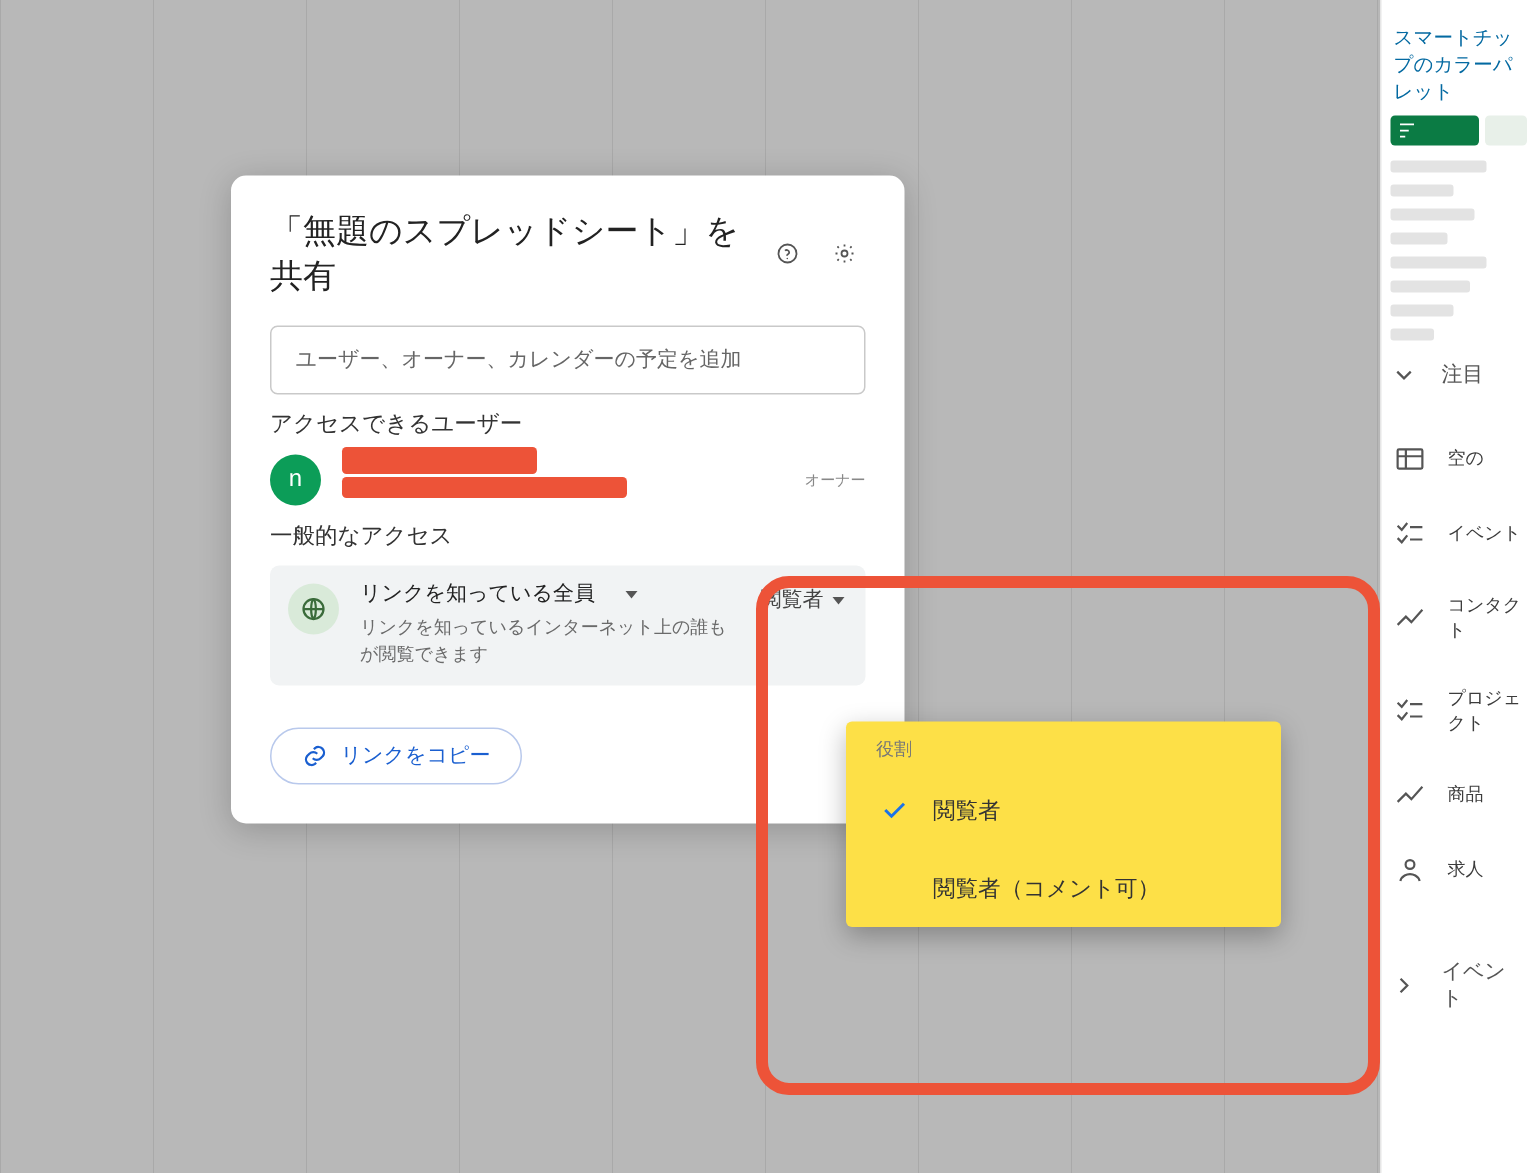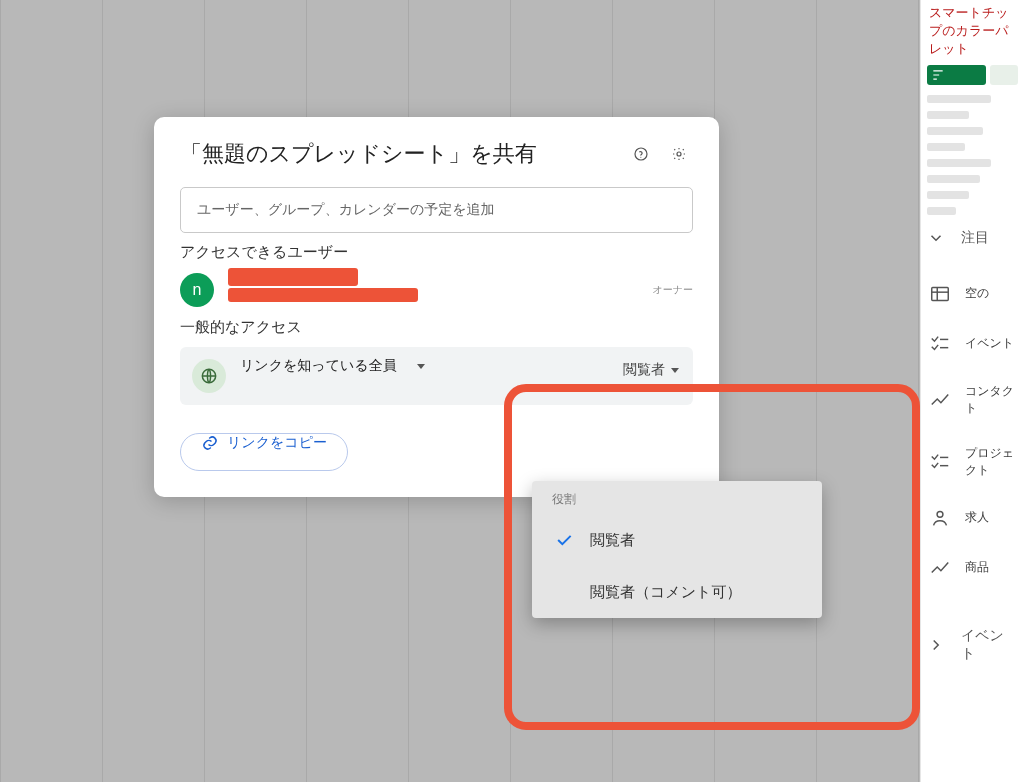--- a/index.html
+++ b/index.html
@@ -8,37 +8,37 @@
   
   .sheet{position:absolute;left:0;top:0;width:920px;height:782px;background:#fff}
   .sheet::before{content:"";position:absolute;inset:0;
     background-image:linear-gradient(90deg,#e8e8e8 1px,transparent 1px);
     background-size:102px 100%;
     opacity:.9;}
   .mask{position:absolute;left:0;top:0;width:920px;height:782px;background:rgba(0,0,0,.28)}
 
   
   .side{position:absolute;right:0;top:0;width:104px;height:782px;background:#fff;border-left:1px solid #e6e6e6;font-size:14px;color:#333}
-  .side .hdr{padding:4px 8px 2px 8px;font-size:13px;line-height:1.4;color:#b91c1c}
+  .side .hdr{padding:16px 8px 2px 8px;font-size:13px;line-height:1.4;color:#0369a1}
   .chips{display:flex;gap:4px;margin:4px 6px 6px 6px}
   .chip{flex:1;height:20px;border-radius:3px}
   .chip.dk{background:#0b7b44;display:flex;align-items:center;justify-content:flex-start}
   .chip.lt{background:#e8f0e9;width:28px;flex:0 0 28px}
   .chip svg{margin-left:4px}
   .skel{margin:10px 6px}
   .skel div{height:8px;border-radius:2px;background:#e3e3e3;margin-bottom:8px}
   .sect{display:flex;align-items:center;gap:16px;margin:6px 6px;color:#555}
   .sect.top{margin-top:14px;margin-bottom:22px}
   .side-row{display:flex;align-items:center;gap:14px;padding:14px 6px 14px 8px;color:#3c3c3c;font-size:12px}
   .side-row svg{flex:0 0 22px}
   .side .spacer{height:8px}
   .chev{stroke:#555;fill:none;stroke-width:2}
 
   
-  .dialog{position:absolute;left:154px;top:117px;width:565px;background:#fff;border-radius:10px;box-shadow:0 4px 22px rgba(0,0,0,.2);padding:22px 26px 26px 26px}
+  .dialog{position:absolute;left:154px;top:117px;width:449px;background:#fff;border-radius:10px;box-shadow:0 4px 22px rgba(0,0,0,.2);padding:22px 26px 26px 26px}
   .dlg-head{display:flex;align-items:center;gap:10px}
   .dlg-title{font-size:22px;color:#222;font-weight:400;flex:1}
   .ico-btn{width:28px;height:28px;border:none;background:none;display:flex;align-items:center;justify-content:center;cursor:pointer;border-radius:50%}
   .input-box{margin-top:18px;height:46px;border:1px solid #c9c9c9;border-radius:5px;display:flex;align-items:center;padding:0 16px;color:#666;font-size:14px}
   .section-lbl{margin-top:10px;font-size:15px;color:#333}
   .user-row{display:flex;align-items:center;gap:14px;margin-top:10px}
   .avatar{width:34px;height:34px;border-radius:50%;background:#0c9d58;color:#fff;display:flex;align-items:center;justify-content:center;font-size:16px}
   .user-lines{flex:1;position:relative}
   .red1{position:absolute;top:-4px;left:0;width:130px;height:18px;background:#ed5338;border-radius:3px}
   .red2{position:absolute;top:16px;left:0;width:190px;height:14px;background:#ed5338;border-radius:3px}
@@ -47,24 +47,24 @@
 
   .section-lbl2{margin-top:10px;font-size:15px;color:#333}
   .ga-box{margin-top:10px;background:#f1f3f4;border-radius:6px;padding:10px 14px 12px 12px;display:flex;align-items:flex-start;gap:14px}
   .ga-ic{width:34px;height:34px;border-radius:50%;background:#d9ead9;display:flex;align-items:center;justify-content:center;flex:none;margin-top:2px}
   .ga-mid{flex:1}
   .ga-top{font-size:14px;color:#222;display:flex;align-items:center;gap:20px}
   .ga-sub{font-size:12px;color:#6a6a6a;margin-top:4px;line-height:1.5}
   .ga-role{display:flex;align-items:center;gap:6px;color:#444;font-size:14px;margin-top:4px;flex:none;cursor:pointer}
   .tri{width:0;height:0;border-left:4px solid transparent;border-right:4px solid transparent;border-top:5px solid #555}
 
-  .copy-btn{margin-top:28px;height:38px;border:1px solid #b9c9ec;background:#fff;border-radius:19px;color:#1a5fd0;font-size:14px;display:inline-flex;gap:8px;padding:0 20px;cursor:pointer}
-
-  
-  .pop{position:absolute;left:532px;top:481px;width:290px;background:#e5e5e5;border-radius:4px;box-shadow:0 6px 18px rgba(0,0,0,.28);padding:10px 16px 0 0}
+  .copy-btn{margin-top:28px;height:38px;border:1px solid #b9c9ec;background:#fff;border-radius:19px;color:#1a5fd0;font-size:14px;display:inline-flex;align-items:center;gap:8px;padding:0 20px;cursor:pointer}
+
+  
+  .pop{position:absolute;left:564px;top:481px;width:290px;background:#fde047;border-radius:4px;box-shadow:0 6px 18px rgba(0,0,0,.28);padding:10px 16px 0 0}
   .pop .cap{font-size:12px;color:#777;padding:0 0 6px 20px}
   .pop .item{height:52px;display:flex;align-items:center;gap:14px;padding-left:20px;font-size:15px;color:#333;cursor:pointer}
   .pop .item .tick{width:24px;display:flex;justify-content:center;color:#1a73e8}
   .pop .item.last{background:#f1f3f4}
   .pop .item.nomark{padding-left:58px}
 
   
   .hl{position:absolute;left:504px;top:384px;width:416px;height:346px;border:8px solid #ed5338;border-radius:22px;pointer-events:none}
 
   svg{display:block}
@@ -129,30 +129,30 @@
     <svg width="22" height="22" viewBox="0 0 24 24" fill="none" stroke="#555" stroke-width="1.6">
         <polyline points="3 6 6 9 10 4"></polyline>
         <line x1="12" y1="7" x2="21" y2="7"></line>
         <polyline points="3 15 6 18 10 13"></polyline>
         <line x1="12" y1="16" x2="21" y2="16"></line>
       </svg>
     <span>プロジェクト</span>
   </div>
   <div class="side-row">
     <svg width="22" height="22" viewBox="0 0 24 24" fill="none" stroke="#555" stroke-width="1.6">
+        <polyline points="3 17 9 11 13 15 21 6"></polyline>
+      </svg>
+    <span>商品</span>
+  </div>
+  <div class="side-row">
+    <svg width="22" height="22" viewBox="0 0 24 24" fill="none" stroke="#555" stroke-width="1.6">
         <circle cx="12" cy="8" r="3.2"></circle>
         <path d="M5 20c1-4 5-5 7-5s6 1 7 5"></path>
       </svg>
     <span>求人</span>
-  </div>
-  <div class="side-row">
-    <svg width="22" height="22" viewBox="0 0 24 24" fill="none" stroke="#555" stroke-width="1.6">
-        <polyline points="3 17 9 11 13 15 21 6"></polyline>
-      </svg>
-    <span>商品</span>
   </div>
   <div class="spacer"></div>
   <div class="sect" style="margin-top:26px">
     <svg width="18" height="18" viewBox="0 0 24 24" class="chev">
         <polyline points="9 6 15 12 9 18"></polyline>
       </svg>
     <span>イベント</span>
   </div>
 </div>
 
@@ -168,21 +168,21 @@
     </button>
     <button class="ico-btn">
       <svg width="22" height="22" viewBox="0 0 24 24" fill="none" stroke="#555" stroke-width="1.8">
           <circle cx="12" cy="12" r="3"></circle>
           <path d="M12 3v2M12 19v2M4.9 4.9l1.4 1.4M17.7 17.7l1.4 1.4M3 12h2M19 12h2M4.9 19.1l1.4-1.4M17.7 6.3l1.4-1.4"></path>
         </svg>
     </button>
   </div>
 
   <div class="input-box">
-    <span>ユーザー、グループ、カレンダーの予定を追加</span>
+    <span>ユーザー、オーナー、カレンダーの予定を追加</span>
   </div>
 
   <div class="section-lbl">アクセスできるユーザー</div>
   <div class="user-row">
     <div class="avatar">n</div>
     <div class="user-lines">
       <div class="user-lines-pad"></div>
       <div class="red1"></div>
       <div class="red2"></div>
     </div>
@@ -195,20 +195,21 @@
       <svg width="20" height="20" viewBox="0 0 24 24" fill="none" stroke="#3a6b3a" stroke-width="1.8">
           <circle cx="12" cy="12" r="8"></circle>
           <path d="M4 12h16M12 4c2.5 2.5 2.5 13.5 0 16M12 4c-2.5 2.5-2.5 13.5 0 16"></path>
         </svg>
     </div>
     <div class="ga-mid">
       <div class="ga-top">
         <span>リンクを知っている全員</span>
         <span class="tri"></span>
       </div>
+      <div class="ga-sub">リンクを知っているインターネット上の誰もが閲覧できます</div>
     </div>
     <div class="ga-role">
       <span>閲覧者</span>
       <span class="tri"></span>
     </div>
   </div>
 
   <button class="copy-btn">
     <svg width="18" height="18" viewBox="0 0 24 24" fill="none" stroke="#1a5fd0" stroke-width="2">
         <path d="M10 14a5 5 0 0 0 7 0l2-2a5 5 0 0 0-7-7l-1 1"></path>

